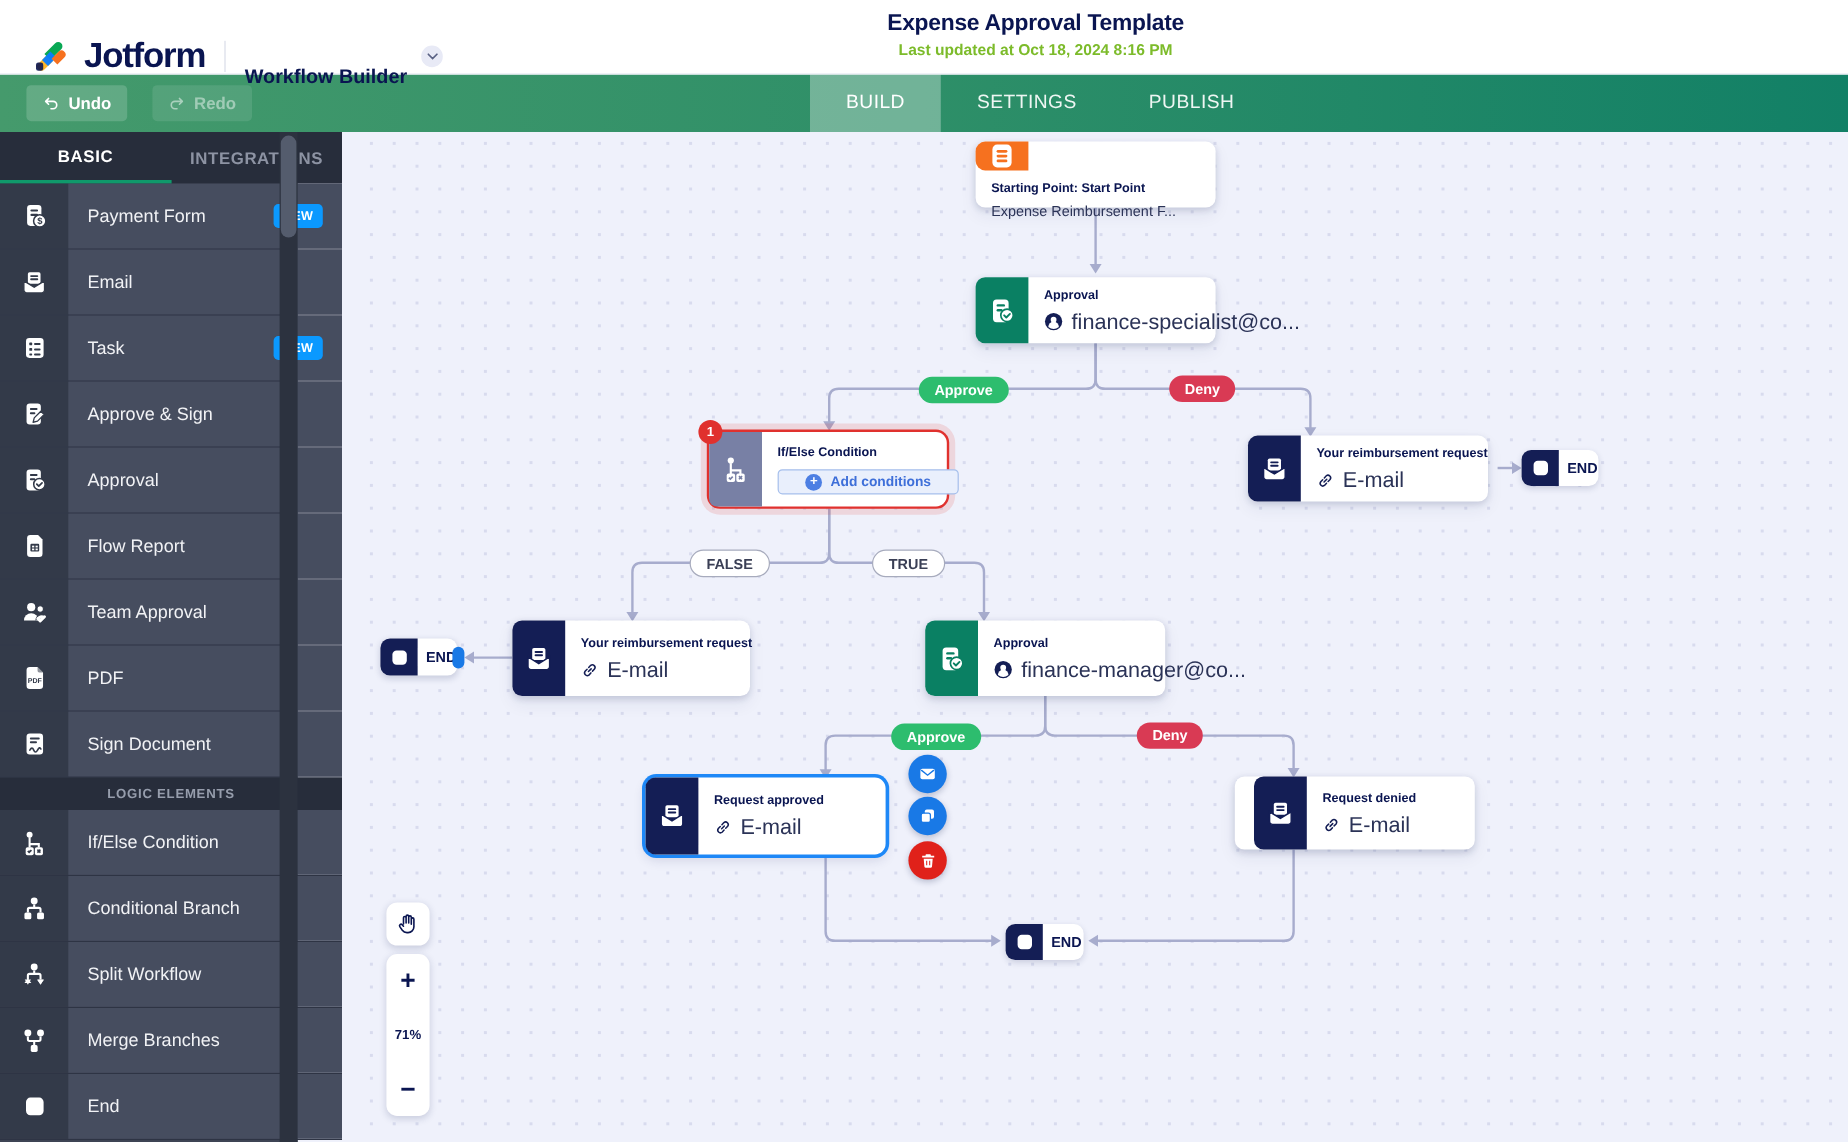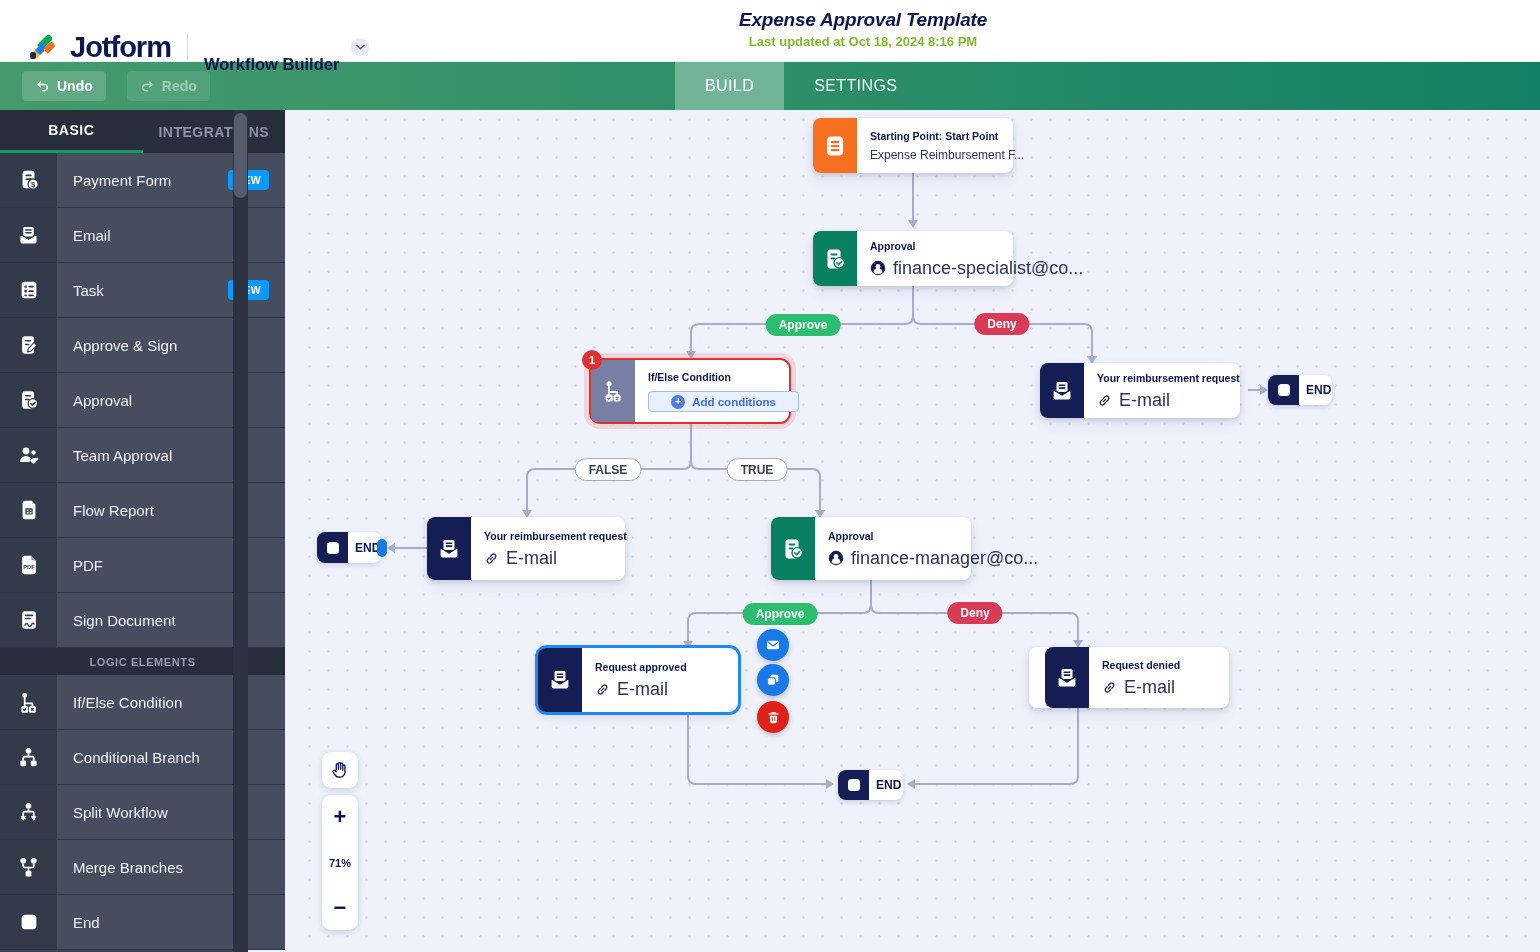--- a/index.html
+++ b/index.html
@@ -9,21 +9,21 @@
   
   .header { position:absolute; left:0; top:0; width:1540px; height:62px; background:#fff;
     border-bottom:1px solid #eceef5; z-index:30; }
   .brand-wrap { position:absolute; left:26px; top:16px; height:62px; display:flex; align-items:center; gap:12px; }
   .brand-name { font-size:29px; font-weight:800; color:#0a1551; letter-spacing:-1px; }
   .brand-divider { width:1px; height:26px; background:#d9dde8; margin:0 4px; }
   .product-name { font-size:16.5px; font-weight:700; color:#0a1551;margin-top:35px; }
   .chev-circle { width:18px; height:18px; border-radius:50%; background:#e8eaf6; display:flex;
     align-items:center; justify-content:center; cursor:pointer; }
   .title-block { position:absolute; left:863px; top:9px; transform:translateX(-50%); text-align:center; }
-  .page-title { font-size:19px; font-weight:700; color:#0a1551; letter-spacing:-0.2px;font-style:italic; }
+  .page-title { font-size:19px; font-weight:700; color:#0a1551; letter-spacing:-0.2px; }
   .page-subtitle { font-size:13px; font-weight:700; color:#7cbb2a; margin-top:3px; }
 
   
   .toolbar { position:absolute; left:0; top:62px; width:1540px; height:48px;
     background:linear-gradient(90deg,#459a6c 0%, #2e8f68 50%, #128066 100%); z-index:29; }
   .history-btns { position:absolute; left:22px; top:9px; display:flex; gap:21px; }
   .hist-btn { display:flex; align-items:center; gap:7px; height:30px; padding:0 13px;
     border-radius:4px; background:rgba(255,255,255,.17); color:#fff; font-size:14px; font-weight:700; cursor:pointer; }
   .hist-btn.disabled { background:rgba(255,255,255,.10); color:rgba(255,255,255,.45); cursor:default; }
   .tb-tabs { position:absolute; left:675px; top:0; height:48px; display:flex; }
@@ -145,20 +145,21 @@
     <div class="hist-btn disabled">
       <svg width="15" height="15" viewBox="0 0 22 22">
           <path d="M14 4.5 L17.5 8 L14 11.5 M17 8 H8.5 a4.5 4.5 0 0 0 0 9 H11" stroke="rgba(255,255,255,.5)" stroke-width="2" fill="none" stroke-linecap="round" stroke-linejoin="round"></path>
         </svg>
       <span>Redo</span>
     </div>
   </div>
   <div class="tb-tabs">
     <div class="tb-tab active">BUILD</div>
     <div class="tb-tab">SETTINGS</div>
+    <div class="tb-tab">PUBLISH</div>
   </div>
 </div>
 
 <div class="sidebar">
   <div class="sb-tabs">
     <div class="sb-tab active">BASIC</div>
     <div class="sb-tab">INTEGRATIONS</div>
   </div>
 
   <div class="sb-item">
@@ -233,47 +234,47 @@
       <path d="M13.8 15.8 l1.8 1.8 3 -3" stroke="#333a49" stroke-width="1.6" fill="none" stroke-linecap="round" stroke-linejoin="round"></path>
     </svg>
       </div>
     <div class="sb-item-main">
       <span class="sb-item-label">Approval</span>
     </div>
   </div>
 
   <div class="sb-item">
     <div class="sb-item-icon">
+        <svg class="sb-icon" width="22" height="22" viewBox="0 0 24 24">
+      <path d="M5 5 a3 3 0 0 1 3 -3 h7 l4 4 v13 a3 3 0 0 1 -3 3 H8 a3 3 0 0 1 -3 -3 z" fill="#fff"></path>
+      <rect class="cut" x="8" y="10" width="8" height="7" rx="1"></rect>
+      <rect x="9.5" y="11.7" width="2" height="1.6" fill="#fff"></rect>
+          <rect x="12.7" y="11.7" width="2" height="1.6" fill="#fff"></rect>
+      <rect x="9.5" y="14.3" width="2" height="1.6" fill="#fff"></rect>
+          <rect x="12.7" y="14.3" width="2" height="1.6" fill="#fff"></rect>
+    </svg>
+      </div>
+    <div class="sb-item-main">
+      <span class="sb-item-label">Flow Report</span>
+    </div>
+  </div>
+
+  <div class="sb-item">
+    <div class="sb-item-icon">
         <svg class="sb-icon" width="24" height="24" viewBox="0 0 24 24">
       <circle cx="9" cy="8" r="3.4" fill="#fff"></circle>
           <path d="M3 19 a6 6 0 0 1 12 0 z" fill="#fff"></path>
       <circle cx="16.5" cy="9.5" r="2.7" fill="#fff" stroke="#333a49" stroke-width="1"></circle>
       <path d="M13 19 a4.8 4.8 0 0 1 8.5 -3" fill="#fff" stroke="#333a49" stroke-width="1"></path>
       <path d="M14.5 17.5 l2 2 3.6 -3.6" stroke="#fff" stroke-width="2.4" fill="none" stroke-linecap="round" stroke-linejoin="round"></path>
       <path d="M14.5 17.5 l2 2 3.6 -3.6" stroke="#333a49" stroke-width="0" fill="none"></path>
     </svg>
       </div>
     <div class="sb-item-main">
       <span class="sb-item-label">Team Approval</span>
-    </div>
-  </div>
-
-  <div class="sb-item">
-    <div class="sb-item-icon">
-        <svg class="sb-icon" width="22" height="22" viewBox="0 0 24 24">
-      <path d="M5 5 a3 3 0 0 1 3 -3 h7 l4 4 v13 a3 3 0 0 1 -3 3 H8 a3 3 0 0 1 -3 -3 z" fill="#fff"></path>
-      <rect class="cut" x="8" y="10" width="8" height="7" rx="1"></rect>
-      <rect x="9.5" y="11.7" width="2" height="1.6" fill="#fff"></rect>
-          <rect x="12.7" y="11.7" width="2" height="1.6" fill="#fff"></rect>
-      <rect x="9.5" y="14.3" width="2" height="1.6" fill="#fff"></rect>
-          <rect x="12.7" y="14.3" width="2" height="1.6" fill="#fff"></rect>
-    </svg>
-      </div>
-    <div class="sb-item-main">
-      <span class="sb-item-label">Flow Report</span>
     </div>
   </div>
 
   <div class="sb-item">
     <div class="sb-item-icon">
         <svg class="sb-icon" width="22" height="22" viewBox="0 0 24 24">
       <path d="M4.5 5 a3 3 0 0 1 3 -3 h7 l5 5 v12 a3 3 0 0 1 -3 3 h-9 a3 3 0 0 1 -3 -3 z" fill="#fff"></path>
       <path class="cut" d="M14.5 2 v3.5 a1.5 1.5 0 0 0 1.5 1.5 h3.5 z" opacity=".55"></path>
       <text x="12" y="16.5" font-size="6.4" font-weight="bold" fill="#333a49" text-anchor="middle">PDF</text>
     </svg>
@@ -406,21 +407,21 @@
     </g>
   </svg>
 
   <div class="pill green" style="left:503px; top:204px;">Approve</div>
   <div class="pill red" style="left:702px; top:203px;">Deny</div>
   <div class="pill bool" style="left:308px; top:348px;">FALSE</div>
   <div class="pill bool" style="left:457px; top:348px;">TRUE</div>
   <div class="pill green" style="left:480px; top:493px;">Approve</div>
   <div class="pill red" style="left:675px; top:492px;">Deny</div>
 
-  <div class="node" style="left:513px; top:8px; width:200px; height:55px;">
+  <div class="node" style="left:513px; top:8px; width:200px; height:55px;flex-direction:column;">
     <div class="node-icon orange">
       <svg width="24" height="24" viewBox="0 0 24 24">
           <rect x="4" y="2.5" width="16" height="19" rx="4" fill="#fff"></rect>
       <rect class="cut" x="7.5" y="7" width="9" height="2.2" rx="1.1"></rect>
           <rect class="cut" x="7.5" y="11" width="9" height="2.2" rx="1.1"></rect>
           <rect class="cut" x="7.5" y="15" width="9" height="2.2" rx="1.1"></rect>
         </svg>
     </div>
     <div class="node-body">
       <div class="node-title">Starting Point: Start Point</div>

